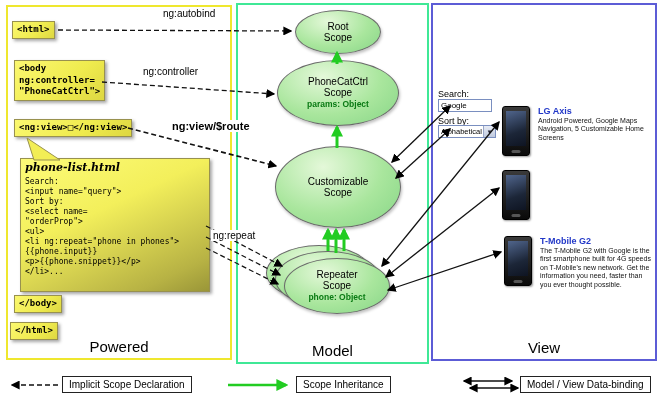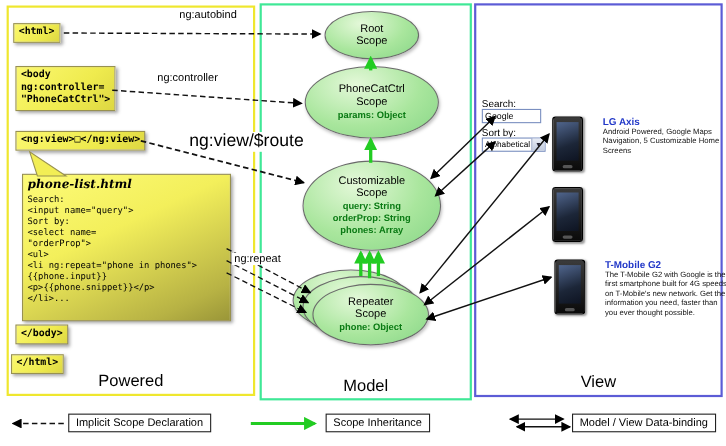--- a/index.html
+++ b/index.html
@@ -39,38 +39,38 @@
   .s-rep-1{left:266px;top:245px;width:104px;height:54px;}
   .s-rep-2{left:275px;top:251px;width:104px;height:54px;}
   .s-rep-3{left:284px;top:258px;width:104px;height:54px;}
   .scope-title{font-size:10px;line-height:1.12;}
   .tw38{width:38px;} .tw74{width:74px;} .tw50{width:50px;}
   .scope-prop{font-size:8.5px;font-weight:bold;color:#0a7a14;line-height:1.3;}
   .props{margin-top:1px;}
 
   
   .albl{position:absolute;background:#fff;font-size:10px;padding:0 2px;z-index:6;}
-  .albl-bold{font-weight:normal;font-size:16px;}
+  .albl-bold{font-weight:bold;font-size:11px;}
   .l-autobind{left:161px;top:8px;}
   .l-controller{left:141px;top:66px;}
   .l-route{left:170px;top:120px;}
   .l-repeat{left:211px;top:230px;}
 
   
   .vc-label{position:absolute;font-size:9px;z-index:2;}
   .v-search-lbl{left:438px;top:89px;}
   .v-sort-lbl{left:438px;top:116px;}
   .v-input{position:absolute;left:438px;top:99px;width:54px;height:13px;border:1px solid #7a8fc0;
            font-size:8px;padding:0 2px;box-sizing:border-box;font-family:"Liberation Sans",sans-serif;z-index:2;}
   .v-select{position:absolute;left:438px;top:125px;width:58px;height:13px;border:1px solid #7a8fc0;
             background:#fff;display:flex;align-items:stretch;box-sizing:border-box;z-index:2;}
   .v-select .val{flex:1;font-size:7.5px;padding:1px 0 0 2px;overflow:hidden;white-space:nowrap;}
   .v-select .dd{width:11px;background:linear-gradient(#e8ecf5,#c0cade);border-left:1px solid #9aa7c7;
                 font-size:7px;display:flex;align-items:center;justify-content:center;color:#223;}
-  .phone-row{position:absolute;display:flex;gap:18px;z-index:2;}
+  .phone-row{position:absolute;display:flex;gap:8px;z-index:2;}
   .r1{left:502px;top:106px;} .r2{left:502px;top:170px;} .r3{left:504px;top:236px;}
   .phone{width:26px;height:48px;background:linear-gradient(#3a3a3a,#0a0a0a);border:1px solid #000;
          border-radius:3px;position:relative;flex:none;box-shadow:1px 1px 2px rgba(0,0,0,.4);}
   .phone .screen{position:absolute;left:3px;right:3px;top:4px;bottom:9px;
                  background:linear-gradient(160deg,#50658c,#1c2638 60%,#0e1422);}
   .phone .btn{position:absolute;bottom:2px;left:50%;transform:translateX(-50%);width:9px;height:3px;
               background:#555;border-radius:2px;}
   .phone-text{width:112px;}
   .phone-name{display:block;font-size:9px;font-weight:bold;color:#2238c8;margin-bottom:1px;text-decoration:none;}
   .phone-desc{font-size:7px;line-height:1.2;color:#111;}
@@ -130,25 +130,20 @@
 
   <div class="scope s-cat">
     <div class="scope-title tw74">PhoneCatCtrl Scope</div>
     <div class="props">
       <div class="scope-prop">params: Object</div>
     </div>
   </div>
 
   <div class="scope s-list">
     <div class="scope-title tw74">Customizable Scope</div>
-    <div class="props">
-      <div class="scope-prop">query: String</div>
-      <div class="scope-prop">orderProp: String</div>
-      <div class="scope-prop">phones: Array</div>
-    </div>
   </div>
 
   <div class="scope s-rep-1"></div>
   <div class="scope s-rep-2"></div>
   <div class="scope s-rep-3">
     <div class="scope-title tw50">Repeater Scope</div>
     <div class="props">
       <div class="scope-prop">phone: Object</div>
     </div>
   </div>

